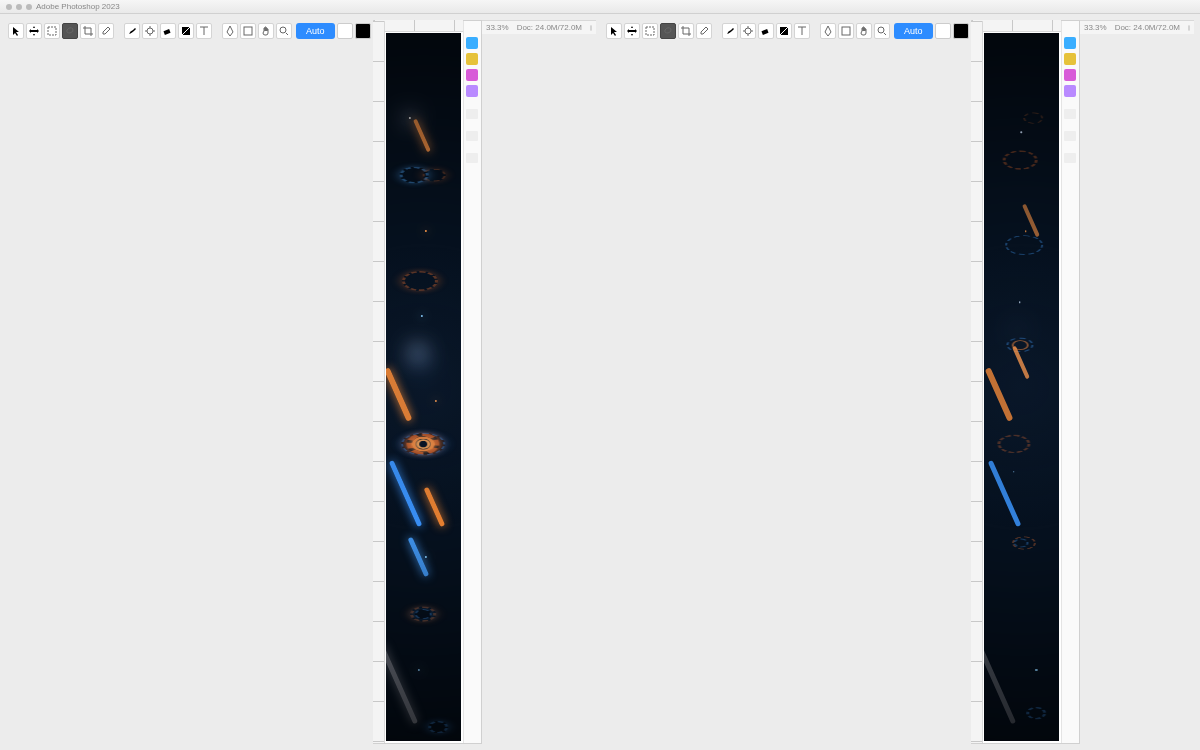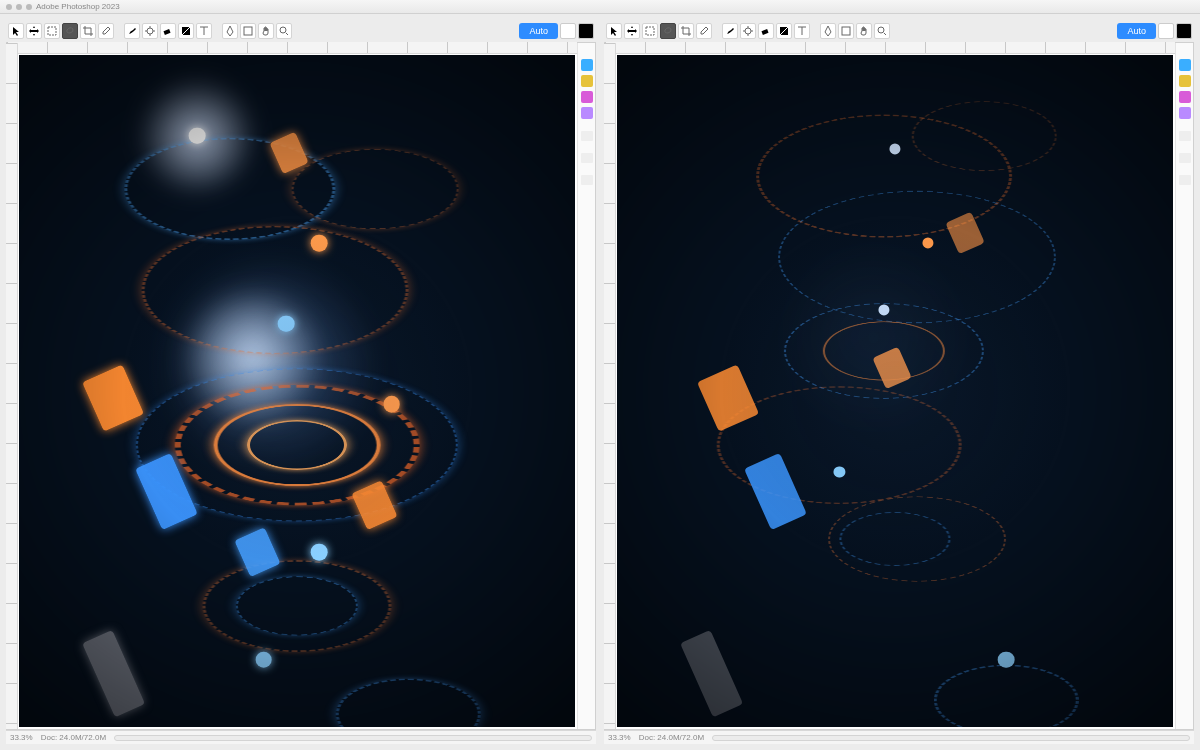--- a/index.html
+++ b/index.html
@@ -50,21 +50,21 @@
     display: flex;
     height: calc(100% - var(--titlebar-h));
     padding: var(--gutter);
     gap: var(--pane-gap);
     background: #ececec;
   }
 
   .pane {
     flex: 1 1 50%;
     display: flex;
-    flex-direction: column;
+    flex-direction: row;
     min-width: 0;
   }
 
   
   .toolbar {
     height: var(--toolbar-h);
     display: flex;
     align-items: center;
     gap: 2px;
     padding: 0 2px;

